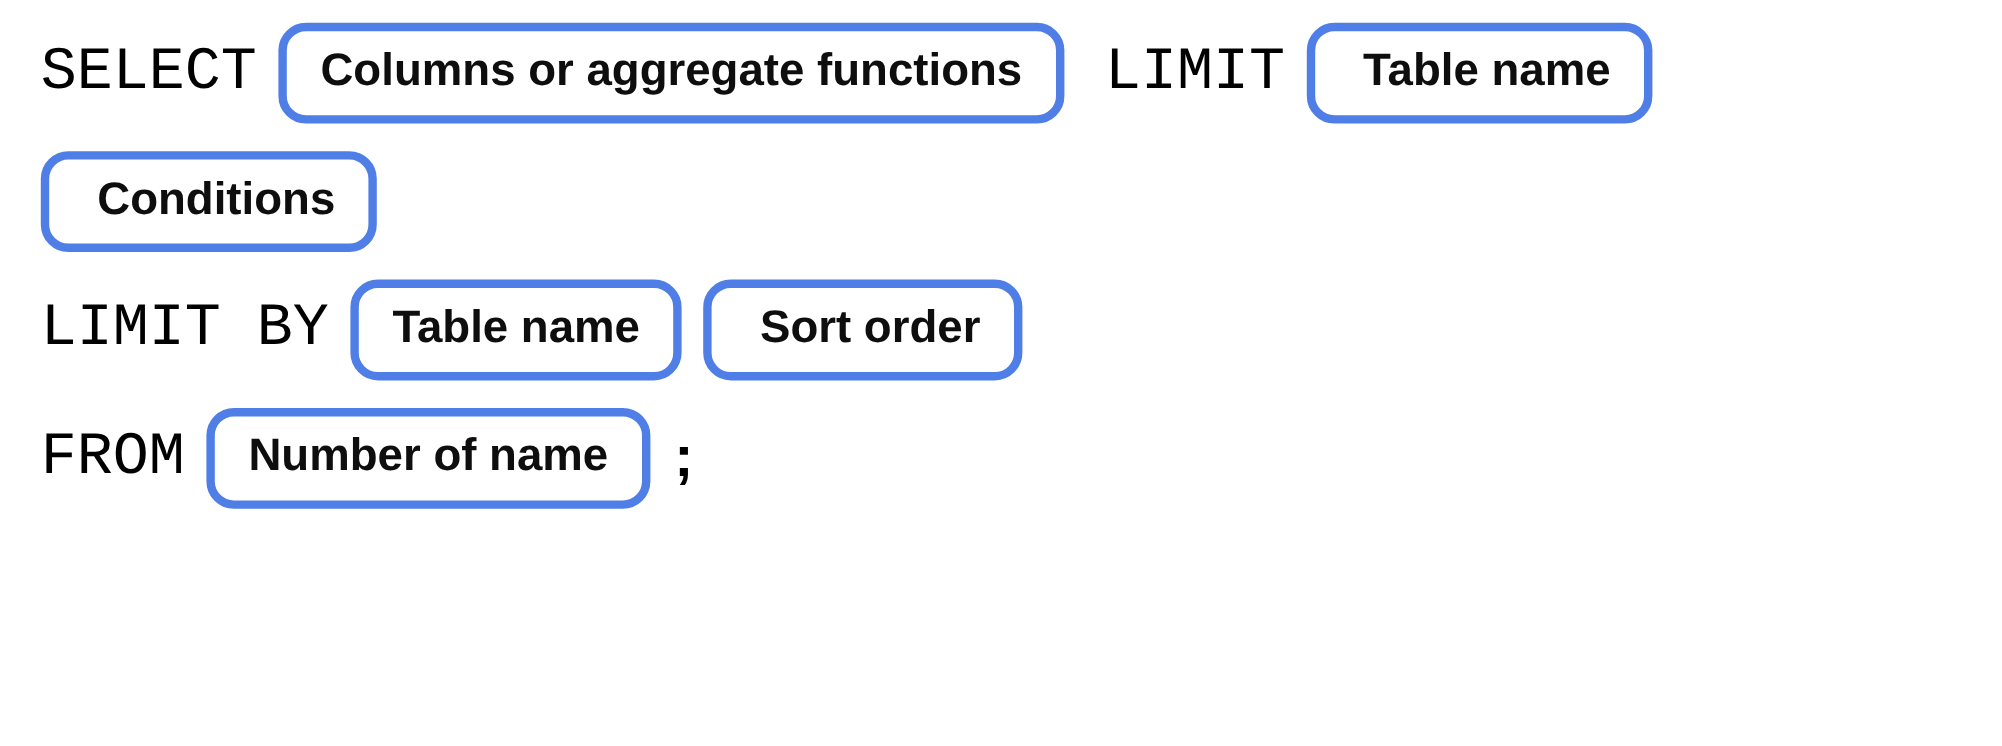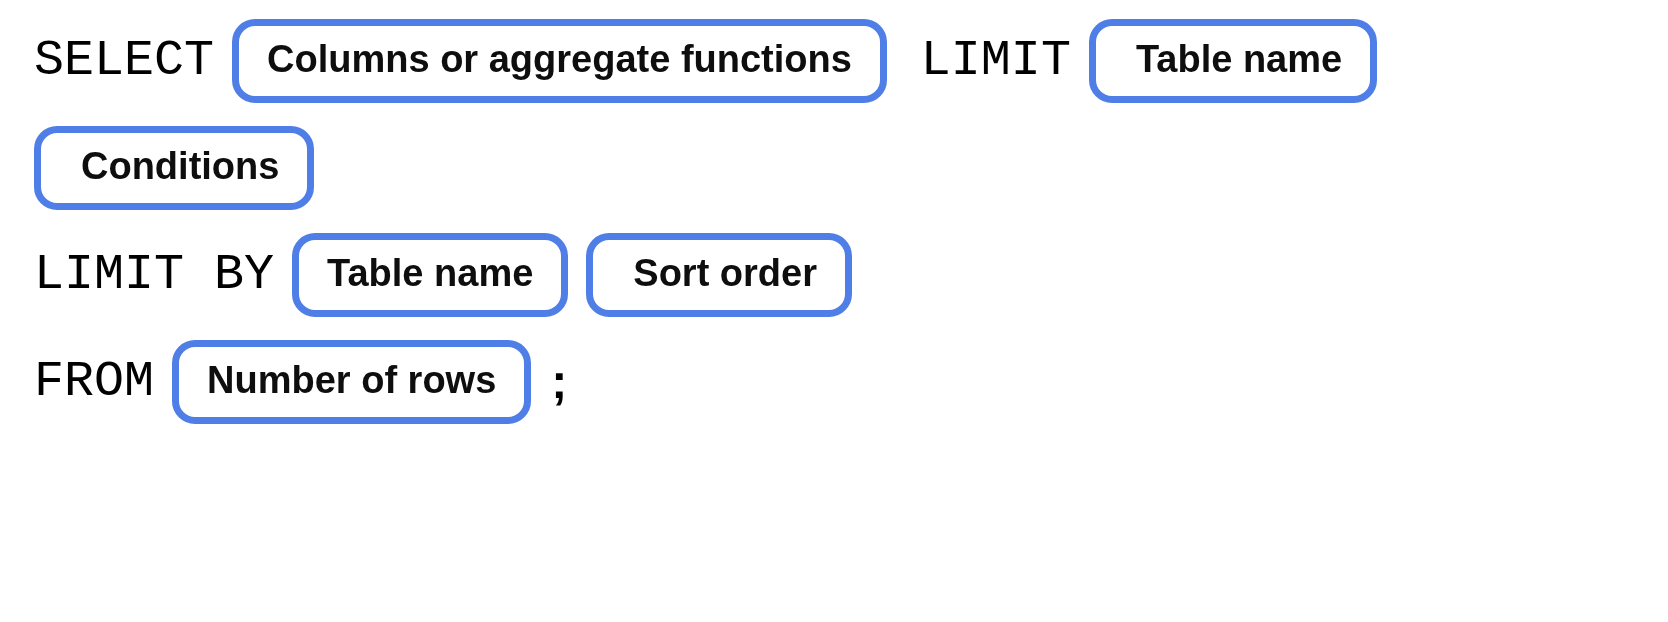--- a/index.html
+++ b/index.html
@@ -81,17 +81,17 @@
 
 
   <div class="row">
     <span class="kw">LIMIT BY</span>
     <span class="pill">Table name</span>
     <span class="pill">Sort order</span>
   </div>
 
   <div class="row">
     <span class="kw">FROM</span>
-    <span class="pill">Number of rows</span>
+    <span class="pill">Number of name</span>
     <span class="punct">;</span>
   </div>
 
 </div>
 
 </body></html>

